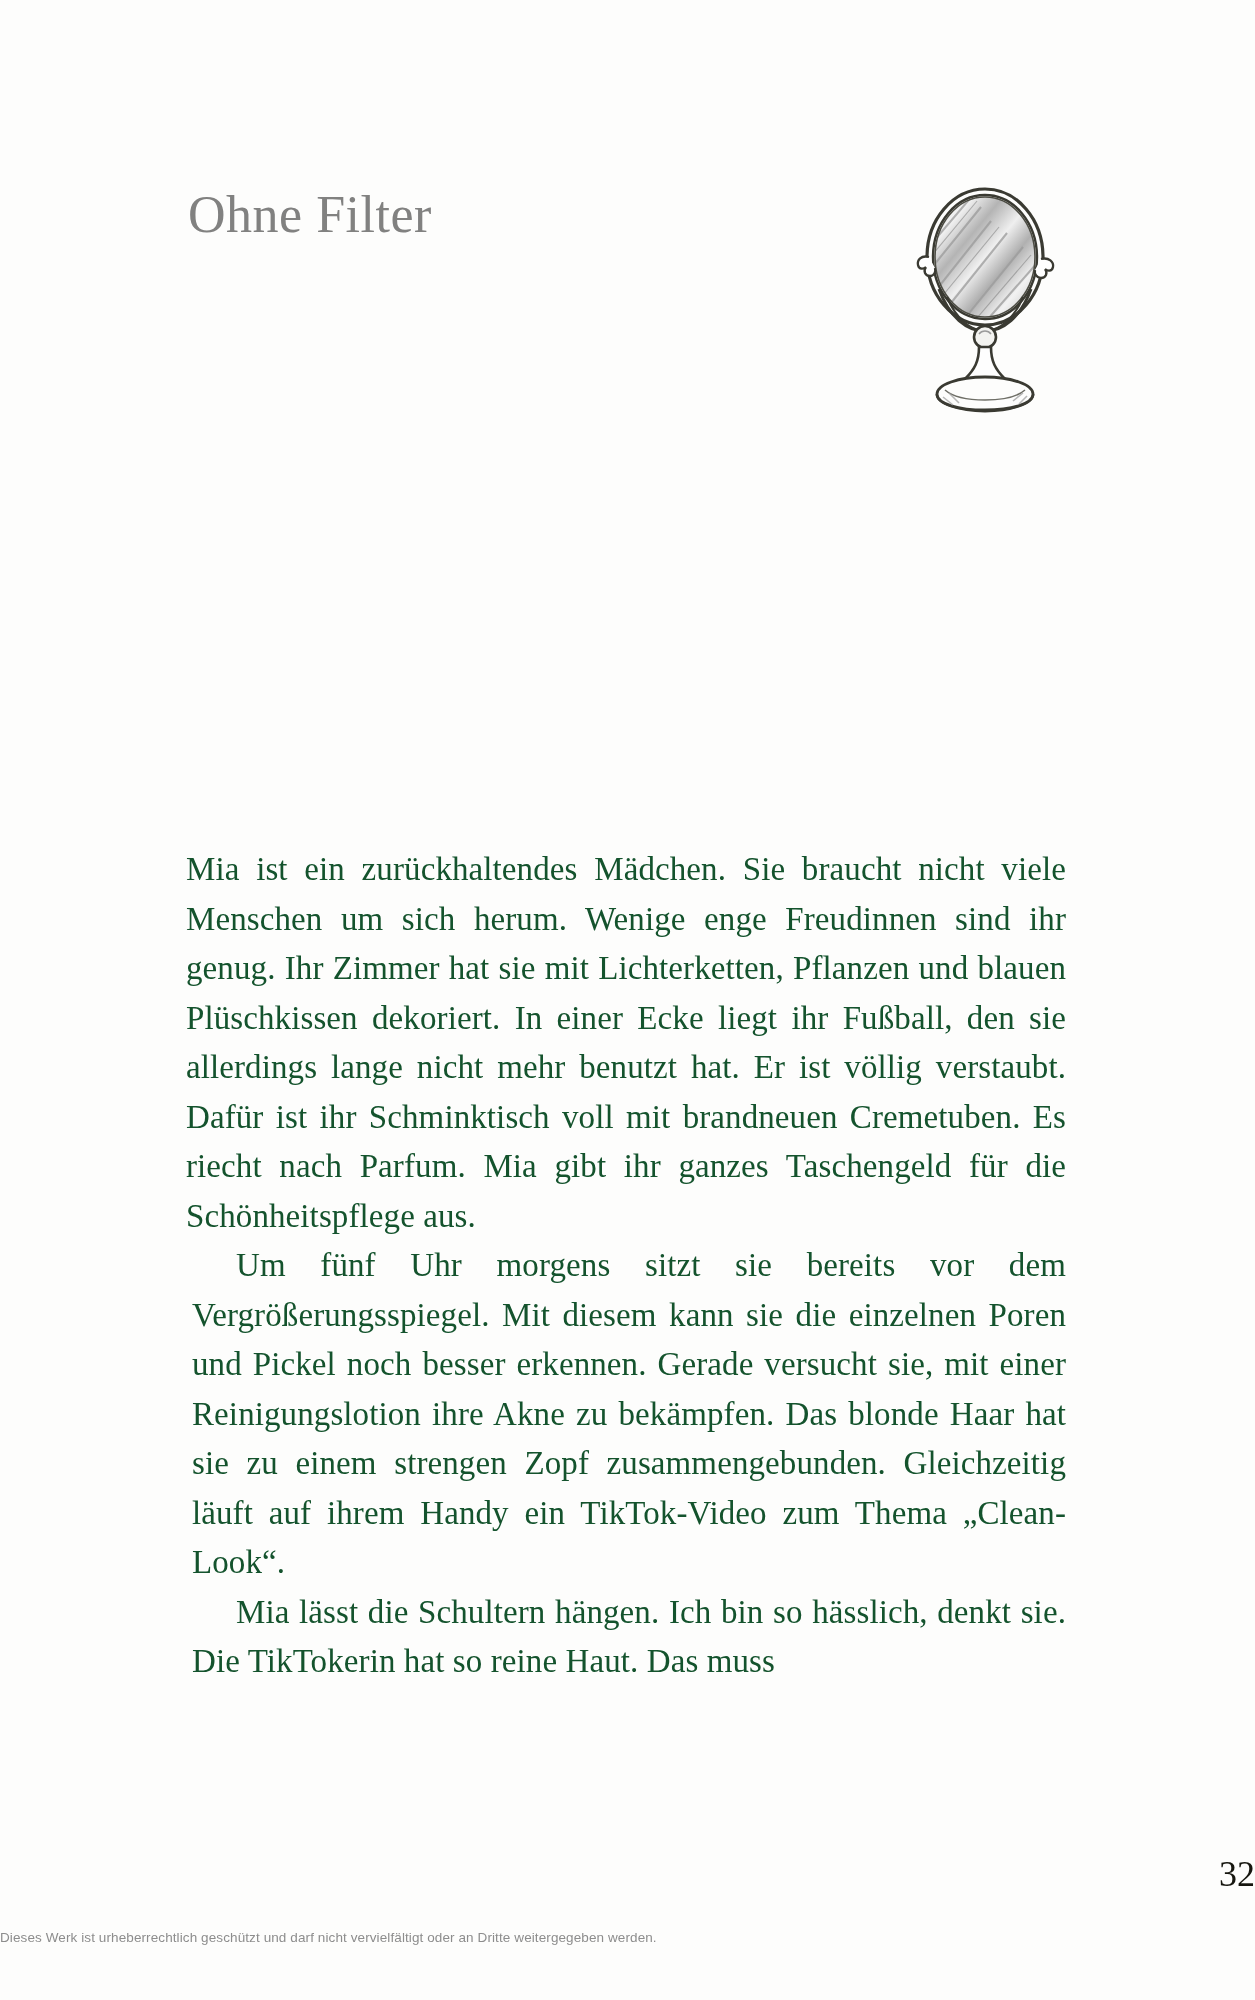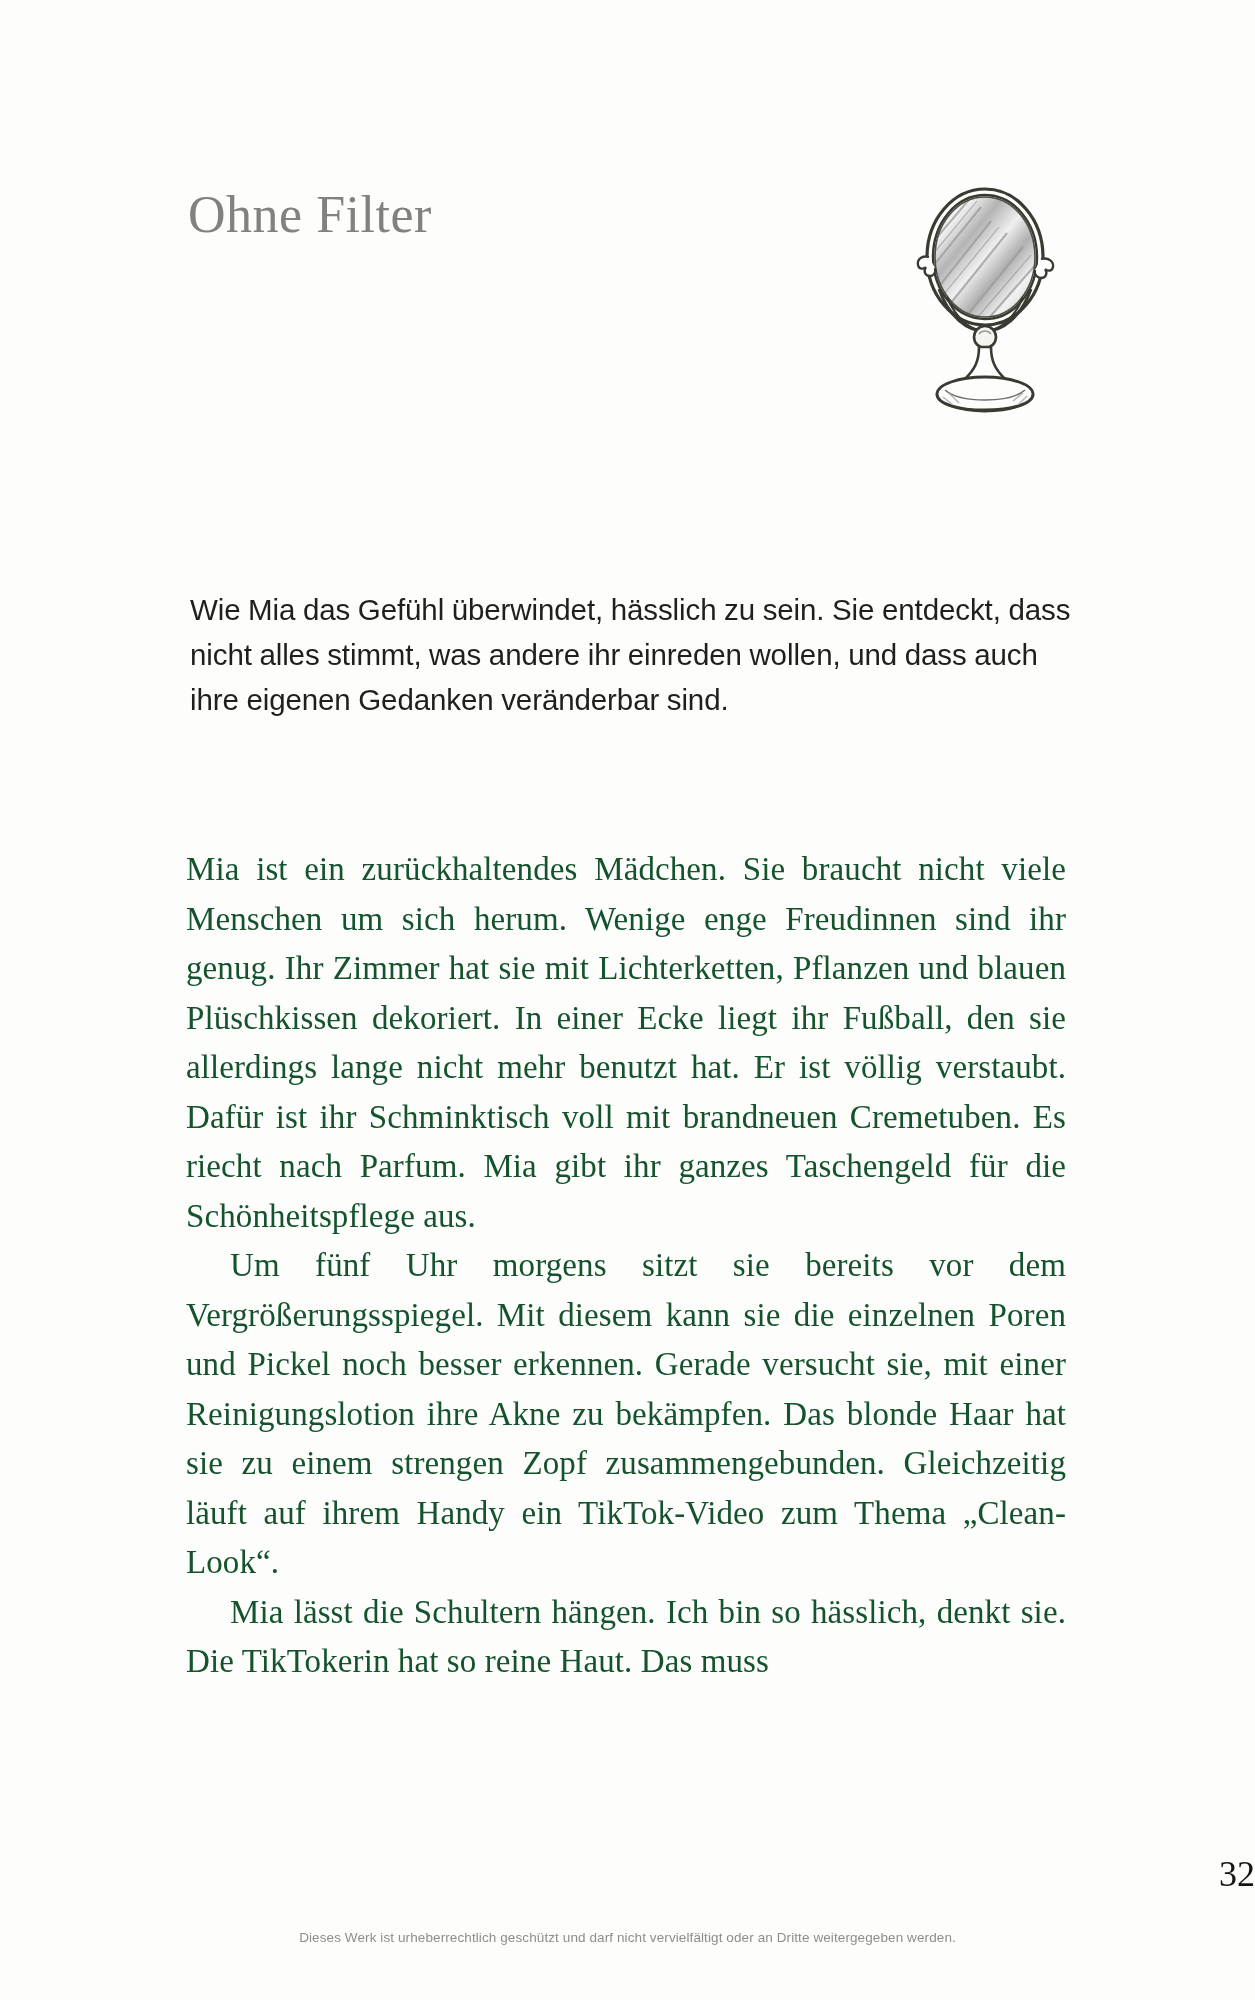--- a/index.html
+++ b/index.html
@@ -90,20 +90,21 @@
     line-height: 1.5;
     color: #14532d;
     margin: 0;
     text-align: justify;
     text-justify: inter-word;
     hyphens: manual;
     letter-spacing: 0.1px;
   }
   .body-text p.indented {
     text-indent: 44px;
+    margin-left: 6px;
   }
   .body-text p.last-line-left {
     text-align: justify;
   }
 
   
   .page-number {
     position: absolute;
     left: 0;
     right: 0;
@@ -111,21 +112,21 @@
     text-align: right;
     font-family: "Liberation Serif", "DejaVu Serif", serif;
     font-size: 36px;
     color: #16160f;
   }
   .copyright-notice {
     position: absolute;
     left: 0;
     right: 0;
     top: 1930px;
-    text-align: center;
+    text-align: left;
     font-family: "Liberation Sans", "DejaVu Sans", sans-serif;
     font-size: 13.5px;
     color: #8d8d8d;
     letter-spacing: 0.1px;
   }
 </style>
 </head>
 <body>
 
 <div class="page">
@@ -188,23 +189,20 @@
       <path d="M50 205 c8 7 24 10 40 10 c16 0 32 -3 40 -10" fill="none" stroke="#6e6e66" stroke-width="1.5"></path>
       <g stroke="#a0a0a0" stroke-width="1.6" opacity="0.75">
         <line x1="48" y1="212" x2="58" y2="220"></line>
         <line x1="54" y1="208" x2="64" y2="218"></line>
         <line x1="118" y1="216" x2="128" y2="208"></line>
         <line x1="124" y1="219" x2="132" y2="211"></line>
       </g>
     </svg>
   </div>
 
-  <div class="intro">
-    <p>Wie Mia das Gefühl überwindet, hässlich zu sein. Sie entdeckt, dass nicht alles stimmt, was andere ihr einreden wollen, und dass auch ihre eigenen Gedanken veränderbar sind.</p>
-  </div>
 
   <div class="body-text">
     <p>Mia ist ein zurückhaltendes Mädchen. Sie braucht nicht viele Menschen um sich herum. Wenige enge Freudinnen sind ihr genug. Ihr Zimmer hat sie mit Lichterketten, Pflanzen und blauen Plüschkissen dekoriert. In einer Ecke liegt ihr Fußball, den sie allerdings lange nicht mehr benutzt hat. Er ist völlig verstaubt. Dafür ist ihr Schminktisch voll mit brandneuen Cremetuben. Es riecht nach Parfum. Mia gibt ihr ganzes Taschengeld für die Schönheitspflege aus.</p>
     <p class="indented">Um fünf Uhr morgens sitzt sie bereits vor dem Vergrößerungsspiegel. Mit diesem kann sie die einzelnen Poren und Pickel noch besser erkennen. Gerade versucht sie, mit einer Reinigungslotion ihre Akne zu bekämpfen. Das blonde Haar hat sie zu einem strengen Zopf zusammengebunden. Gleichzeitig läuft auf ihrem Handy ein TikTok-Video zum Thema „Clean-Look“.</p>
     <p class="indented last-line-left">Mia lässt die Schultern hängen. Ich bin so hässlich, denkt sie. Die TikTokerin hat so reine Haut. Das muss</p>
   </div>
 
   <div class="page-number">32</div>
   <div class="copyright-notice">Dieses Werk ist urheberrechtlich geschützt und darf nicht vervielfältigt oder an Dritte weitergegeben werden.</div>
 

